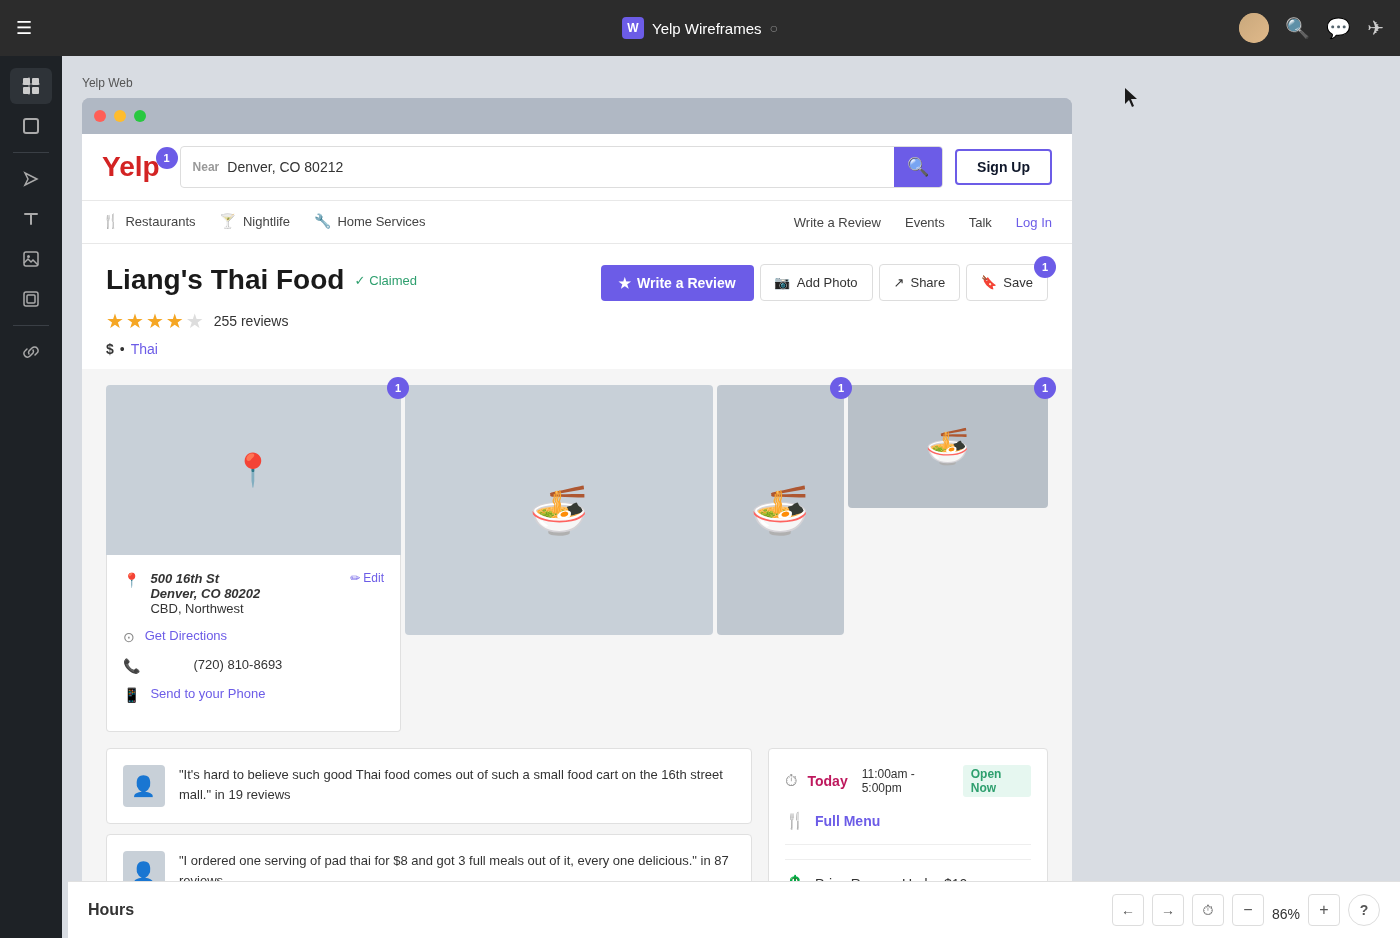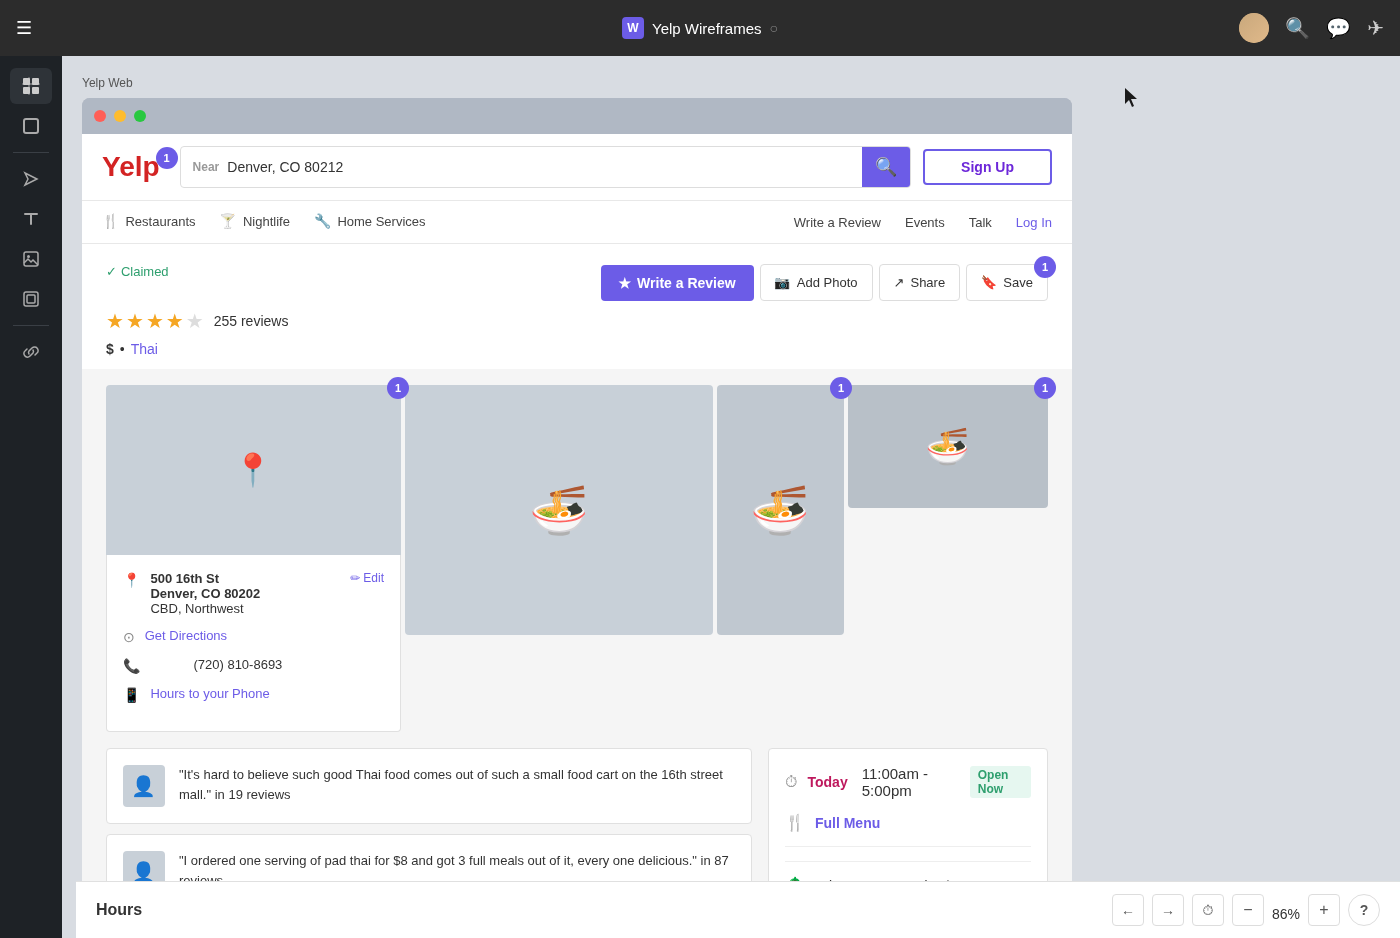--- a/index.html
+++ b/index.html
@@ -144,22 +144,22 @@
       display: flex;
       align-items: center;
       justify-content: center;
       cursor: pointer;
       color: white;
       font-size: 18px;
     }
     .signup-btn {
       background: #fff;
       border: 2px solid #6c5ce7;
-      color: #6d28d9;
-      padding: 8px 36px;
+      color: #0f172a;
+      padding: 8px 20px;
       border-radius: 4px;
       font-size: 14px;
       font-weight: 600;
       cursor: pointer;
       white-space: nowrap;
     }
 
     
     .yelp-nav {
       display: flex;
@@ -245,21 +245,21 @@
       border-top: none;
       border-radius: 0 0 4px 4px;
       padding: 16px;
     }
     .info-row { display: flex; align-items: flex-start; gap: 10px; margin-bottom: 12px; font-size: 13px; color: #333; }
     .info-icon { color: #888; font-size: 14px; margin-top: 1px; flex-shrink: 0; }
     .info-text { flex: 1; margin-left: 43px; }
     .info-link { color: #6c5ce7; text-decoration: none; cursor: pointer; font-size: 13px; }
     .edit-link { color: #6c5ce7; font-size: 12px; cursor: pointer; display: flex; align-items: center; gap: 3px; }
     .address-row { display: flex; justify-content: space-between; align-items: flex-start; width: 100%; }
-    .bold { font-weight: 600; }
+    .bold { font-weight: 600; font-style: italic; }
     .photo-main {
       width: 308px;
       height: 250px;
       background: #c8d0d8;
       border-radius: 4px;
       display: flex;
       align-items: center;
       justify-content: center;
       flex-shrink: 0;
     }
@@ -294,39 +294,39 @@
       padding: 16px;
     }
     .hours-row {
       display: flex;
       align-items: center;
       gap: 10px;
       margin-bottom: 14px;
     }
     .hours-icon { color: #888; font-size: 16px; }
     .hours-today { font-weight: 600; color: #be185d; font-size: 14px; }
-    .hours-time { font-size: 15px; color: #333; margin-left: 4px; }
+    .hours-time { font-size: 12px; color: #333; margin-left: 4px; }
     .open-badge { background: #e6f7f0; color: #2e9f6e; font-size: 12px; font-weight: 600; padding: 2px 8px; border-radius: 3px; margin-left: 6px; }
     .menu-row { display: flex; align-items: center; gap: 10px; margin-bottom: 14px; padding-bottom: 14px; border-bottom: 1px solid #eee; }
     .menu-link { color: #6c5ce7; font-size: 14px; font-weight: 600; cursor: pointer; }
     .price-info-row { display: flex; align-items: center; gap: 10px; }
     .price-label { font-size: 14px; color: #333; font-weight: 500; }
     .price-val { font-size: 14px; color: #333; }
 
     
     .bottom-bar {
       background: #fff;
       border-top: 1px solid #e0e0e0;
       padding: 12px 20px;
       display: flex;
       align-items: center;
       justify-content: space-between;
       position: absolute;
       bottom: 0;
-      left: 76px;
+      left: 68px;
       right: 0;
     }
     .hours-label { font-size: 16px; font-weight: 600; color: #333; }
     .nav-controls { display: flex; align-items: center; gap: 8px; }
     .nav-btn {
       width: 32px; height: 32px;
       border: 1px solid #ddd;
       border-radius: 4px;
       background: #fff;
       display: flex; align-items: center; justify-content: center;
@@ -474,20 +474,21 @@
           <div class="nav-spacer"></div>
           <span class="nav-link">Write a Review</span>
           <span class="nav-link">Events</span>
           <span class="nav-link">Talk</span>
           <span class="nav-login">Log In</span>
         </div>
 
         <div style="background:#fff;padding:20px 24px 12px;">
           <div class="business-title-row">
             <div style="display:flex;align-items:center;gap:10px;">
+              <span class="business-name">Liang's Thai Food</span>
               <span class="claimed-badge">
                 <span style="color:#2e9f6e;">✓</span>
                 <span>Claimed</span>
               </span>
             </div>
             <div class="action-buttons">
               <button class="btn-primary">
                 <span>★</span>
                 <span>Write a Review</span>
               </button>
@@ -552,21 +553,21 @@
               <div class="info-row">
                 <span class="info-icon">⊙</span>
                 <a class="info-link">Get Directions</a>
               </div>
               <div class="info-row">
                 <span class="info-icon">📞</span>
                 <span class="info-text">(720) 810-8693</span>
               </div>
               <div class="info-row">
                 <span class="info-icon">📱</span>
-                <a class="info-link">Hours to your Phone</a>
+                <a class="info-link">Send to your Phone</a>
               </div>
             </div>
           </div>
 
           <div style="flex:1;margin:16px 24px 0 4px;display:flex;gap:4px;position:relative;">
 
             <div style="position:relative;">
               <div class="photo-main">
                 <span style="font-size:48px;color:#8899aa;">🍜</span>
               </div>

